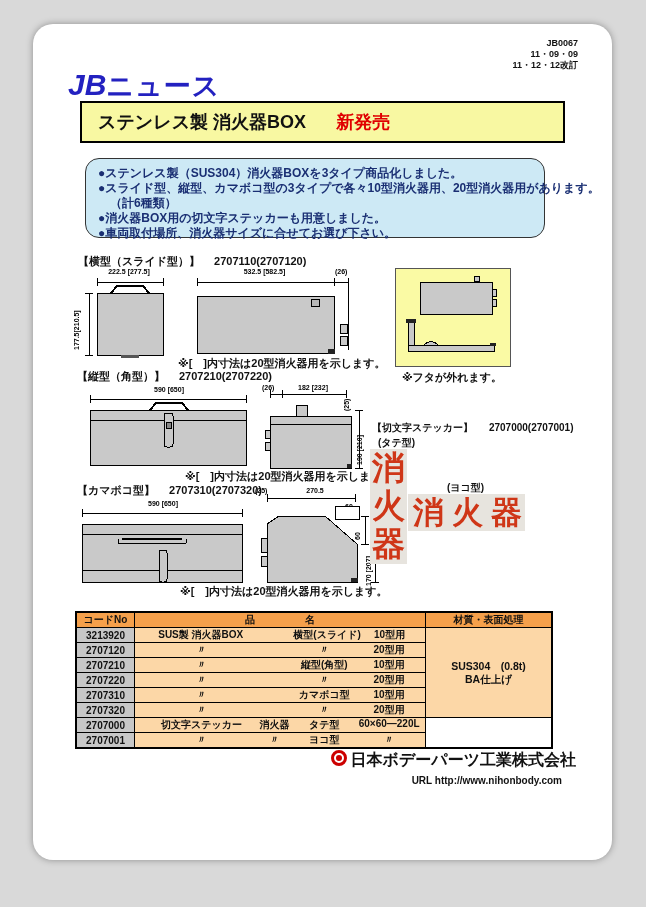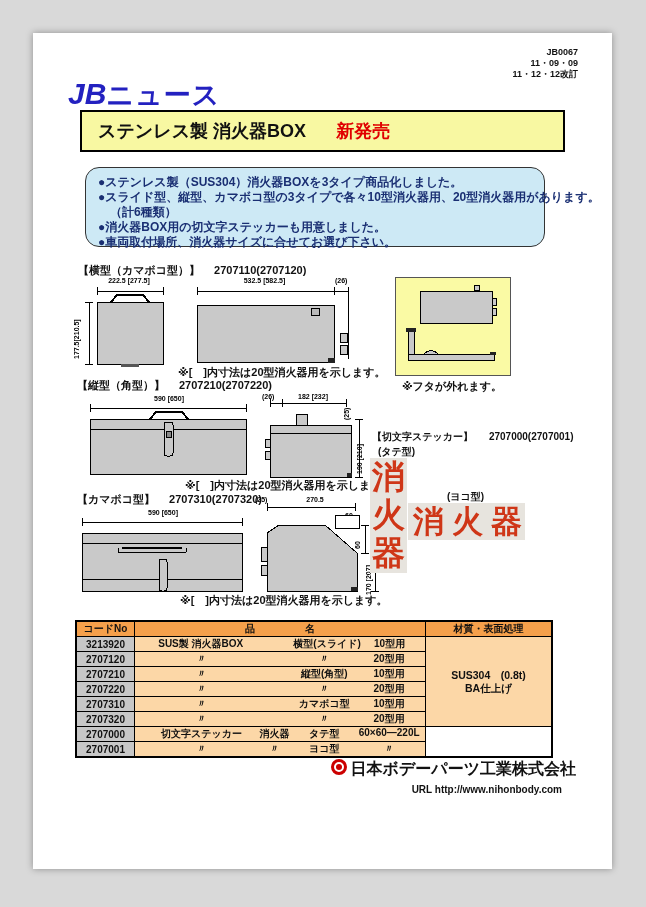--- a/index.html
+++ b/index.html
@@ -3,22 +3,22 @@
 <meta charset="utf-8">
 <style>
   html,body{margin:0;padding:0;}
   body{
     width:646px;height:907px;
     background:#d9d9d9;
     font-family:"Liberation Sans","DejaVu Sans",sans-serif;
     position:relative;overflow:hidden;
   }
   .sheet{
-    position:absolute;left:33px;top:33px;width:579px;height:836px;
-    background:#ffffff;box-shadow:0 0 7px rgba(0,0,0,.35);
+    position:absolute;left:33px;top:24px;width:579px;height:836px;
+    background:#ffffff;box-shadow:0 0 7px rgba(0,0,0,.35);border-radius:20px;
   }
   .abs{position:absolute;}
   
   .doc-info{right:34px;top:14px;text-align:right;font-size:9px;line-height:11px;font-weight:600;color:#111;}
   .logo{left:35px;top:44px;font-size:27px;font-weight:bold;color:#2321c0;letter-spacing:1px;}
   .logo .jb{font-style:italic;font-size:30px;letter-spacing:0;}
   .title-bar{
     left:47px;top:77px;width:465px;height:38px;background:#f8f8a2;
     border:2px solid #000;line-height:38px;padding-left:16px;
     font-size:18px;font-weight:bold;color:#111;white-space:nowrap;
@@ -111,21 +111,21 @@
 
   <div class="abs intro">
       <div class="bline">●ステンレス製（SUS304）消火器BOXを3タイプ商品化しました。</div>
       <div class="bline">●スライド型、縦型、カマボコ型の3タイプで各々10型消火器用、20型消火器用があります。</div>
       <div class="bline indent">（計6種類）</div>
       <div class="bline">●消火器BOX用の切文字ステッカーも用意しました。</div>
       <div class="bline">●車両取付場所、消火器サイズに合せてお選び下さい。</div>
     </div>
 
   <div class="abs seclabel" style="left:45px;top:230px;">
-    <span>【横型（カマボコ型）】</span><span class="code">2707110(2707120)</span>
+    <span>【横型（スライド型）】</span><span class="code">2707110(2707120)</span>
   </div>
 
   <div class="draw" style="left:50px;top:244px;width:92px;height:94px;">
     <span class="dlabel ctr" style="left:8px;width:76px;top:0;">222.5 [277.5]</span>
     <span class="dlabel rot" style="left:-3px;top:75px;">177.5[210.5]</span>
     <svg width="92" height="86" style="position:absolute;left:0;top:8px;" shape-rendering="crispEdges">
       <line x1="14" y1="6" x2="80" y2="6" stroke="#000"></line>
       <line x1="14" y1="2" x2="14" y2="10" stroke="#000"></line>
         <line x1="80" y1="2" x2="80" y2="10" stroke="#000"></line>
       <line x1="6" y1="17" x2="6" y2="79" stroke="#000"></line>

